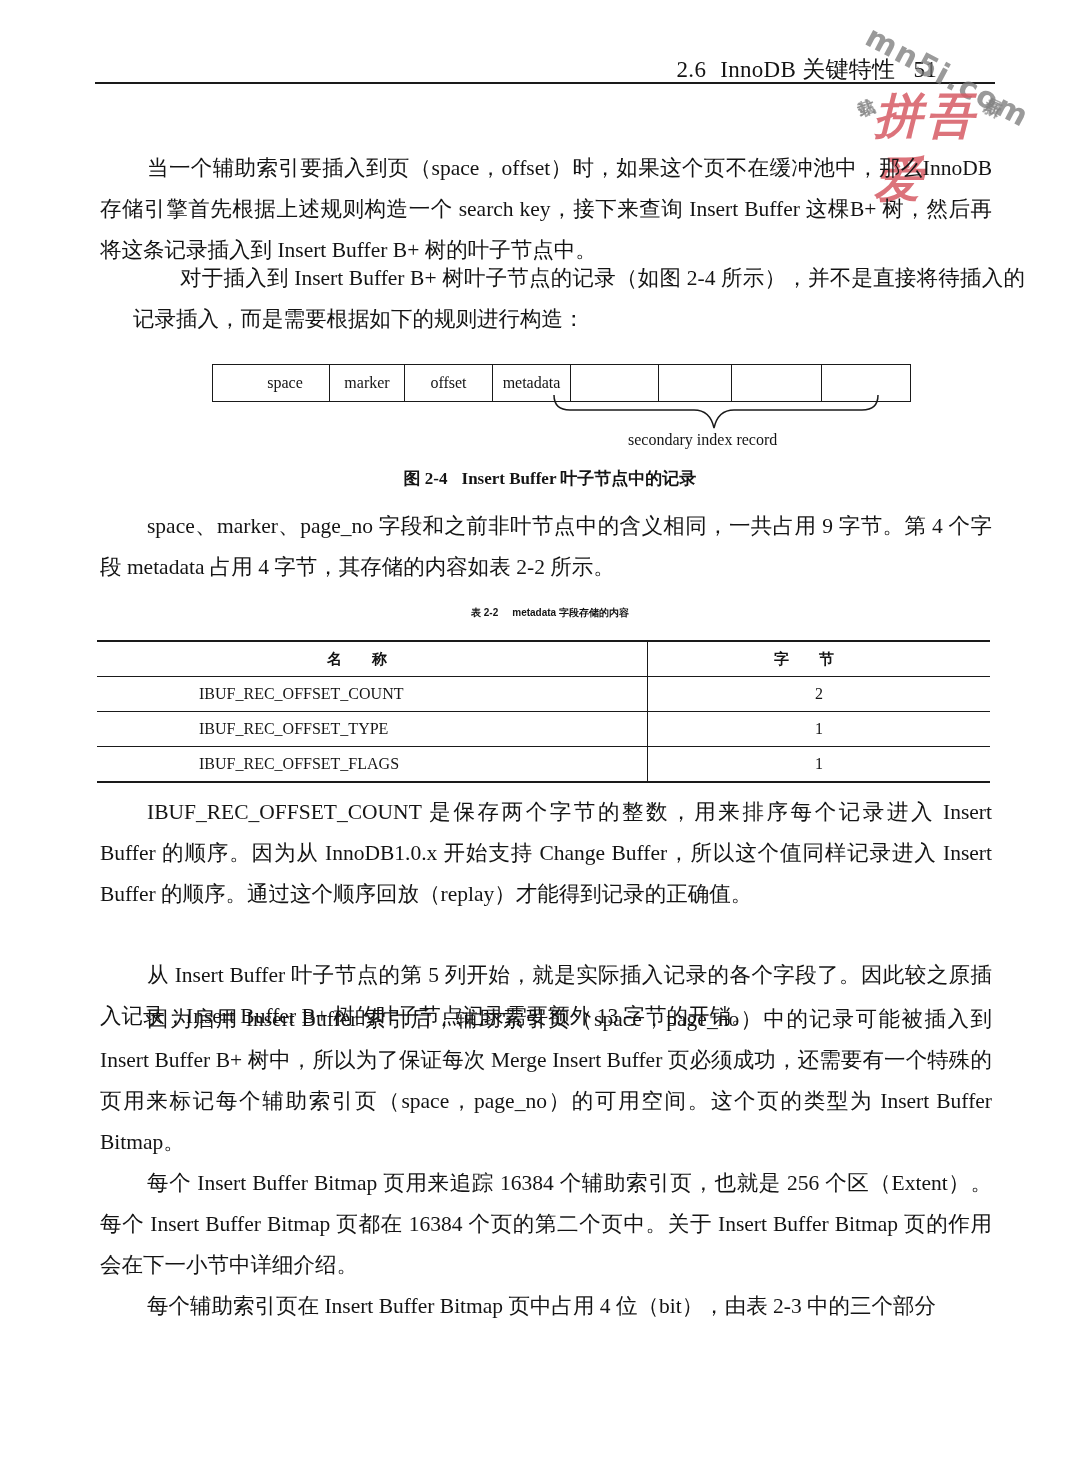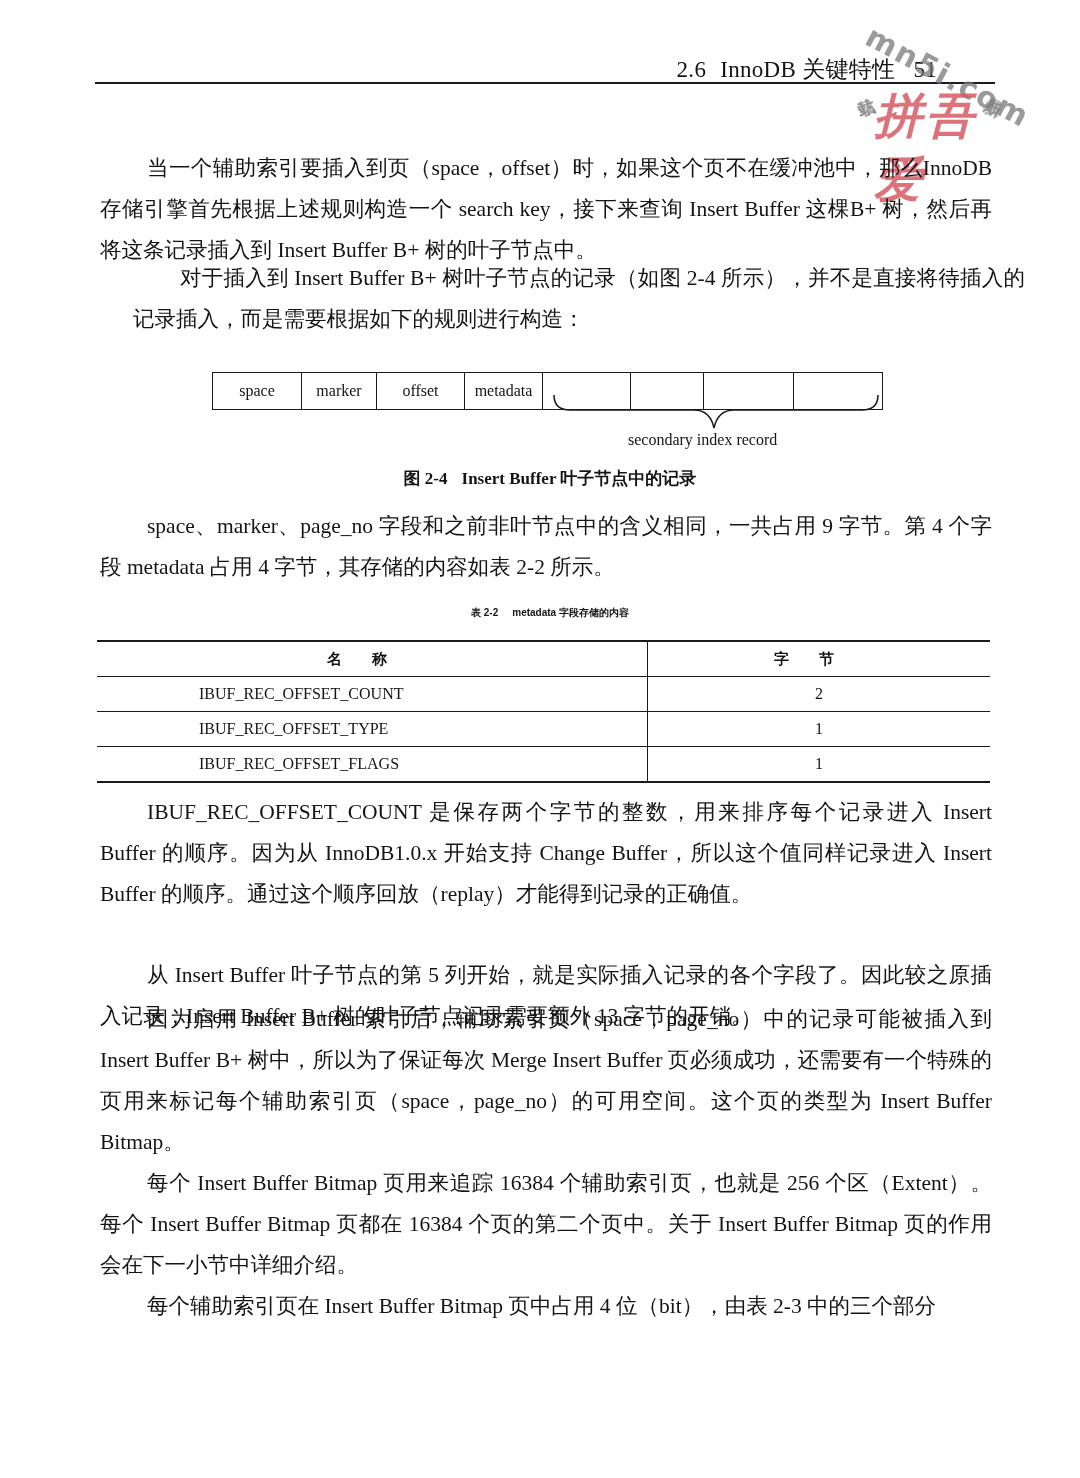--- a/index.html
+++ b/index.html
@@ -22,21 +22,21 @@
     .wm-side-r { position: absolute; left: 146px; top: 60px; font-family: "DejaVu Sans", sans-serif; font-weight: bold; font-size: 17px;
       color: rgba(130,130,130,0.7); writing-mode: vertical-rl; transform: rotate(25deg); }
 
     .para { position: absolute; left: 100px; width: 892px; font-size: 21.5px; line-height: 41px; text-align: justify; margin: 0; }
     .para.indent { text-indent: 47px; }
 
     .p1 { top: 148px; }
     .p2 { top: 258px; margin-left: 33px; }
 
     .diagram { position: absolute; left: 212px; top: 356px; width: 670px; height: 104px; }
-    .fields { position: absolute; left: 0; top: 16px; display: flex; height: 36px; border: 1.5px solid #1a1a1a; }
+    .fields { position: absolute; left: 0; top: 8px; display: flex; height: 36px; border: 1.5px solid #1a1a1a; padding-left: 28px; }
     .cell { height: 36px; border-right: 1.5px solid #1a1a1a; display: flex; align-items: center; justify-content: center;
       font-size: 16px; box-sizing: border-box; }
     .cell:last-child { border-right: none; }
     .brace { position: absolute; left: 0; top: 38px; }
     .brace-label { position: absolute; left: 416px; top: 75px; font-size: 16px; }
 
     .fig-caption { position: absolute; left: 0; width: 1080px; top: 467px; text-align: center; font-size: 17px; padding-left: 20px; box-sizing: border-box; font-weight: bold; }
     .fig-caption .lbl { margin-right: 14px; }
 
     .p3 { top: 506px; }

